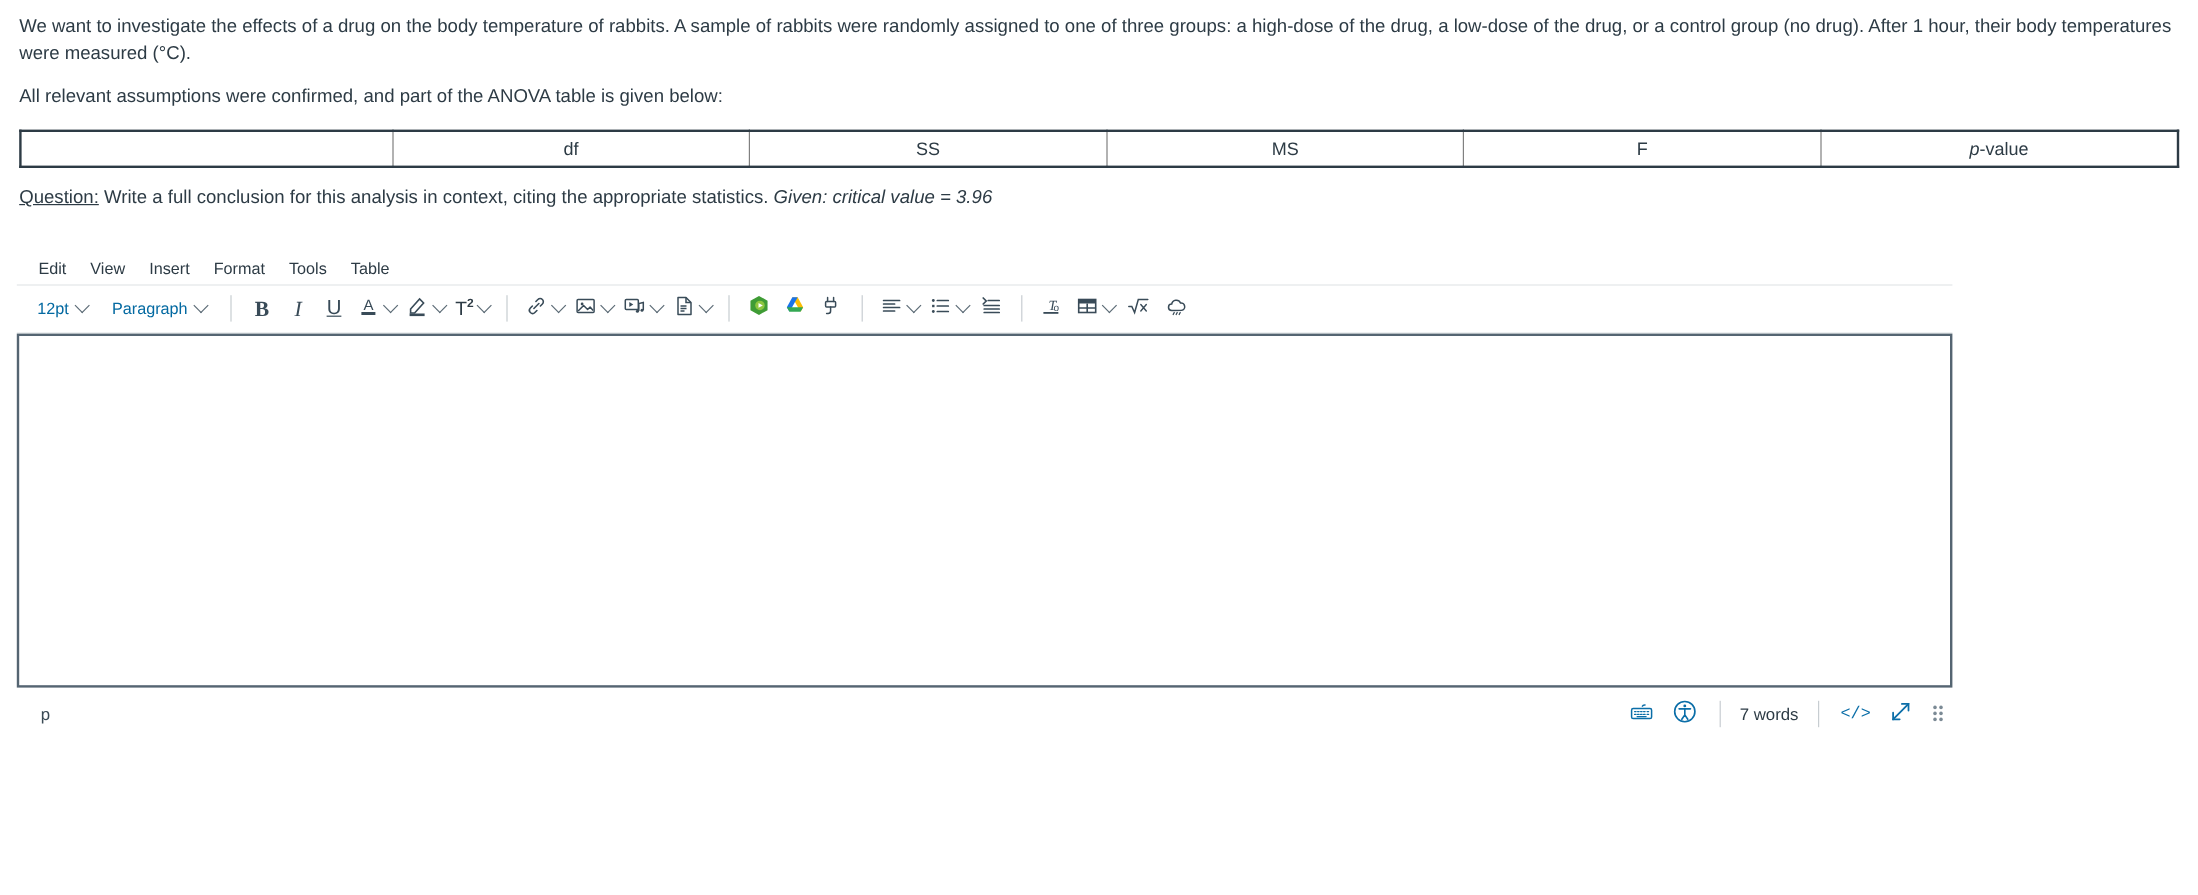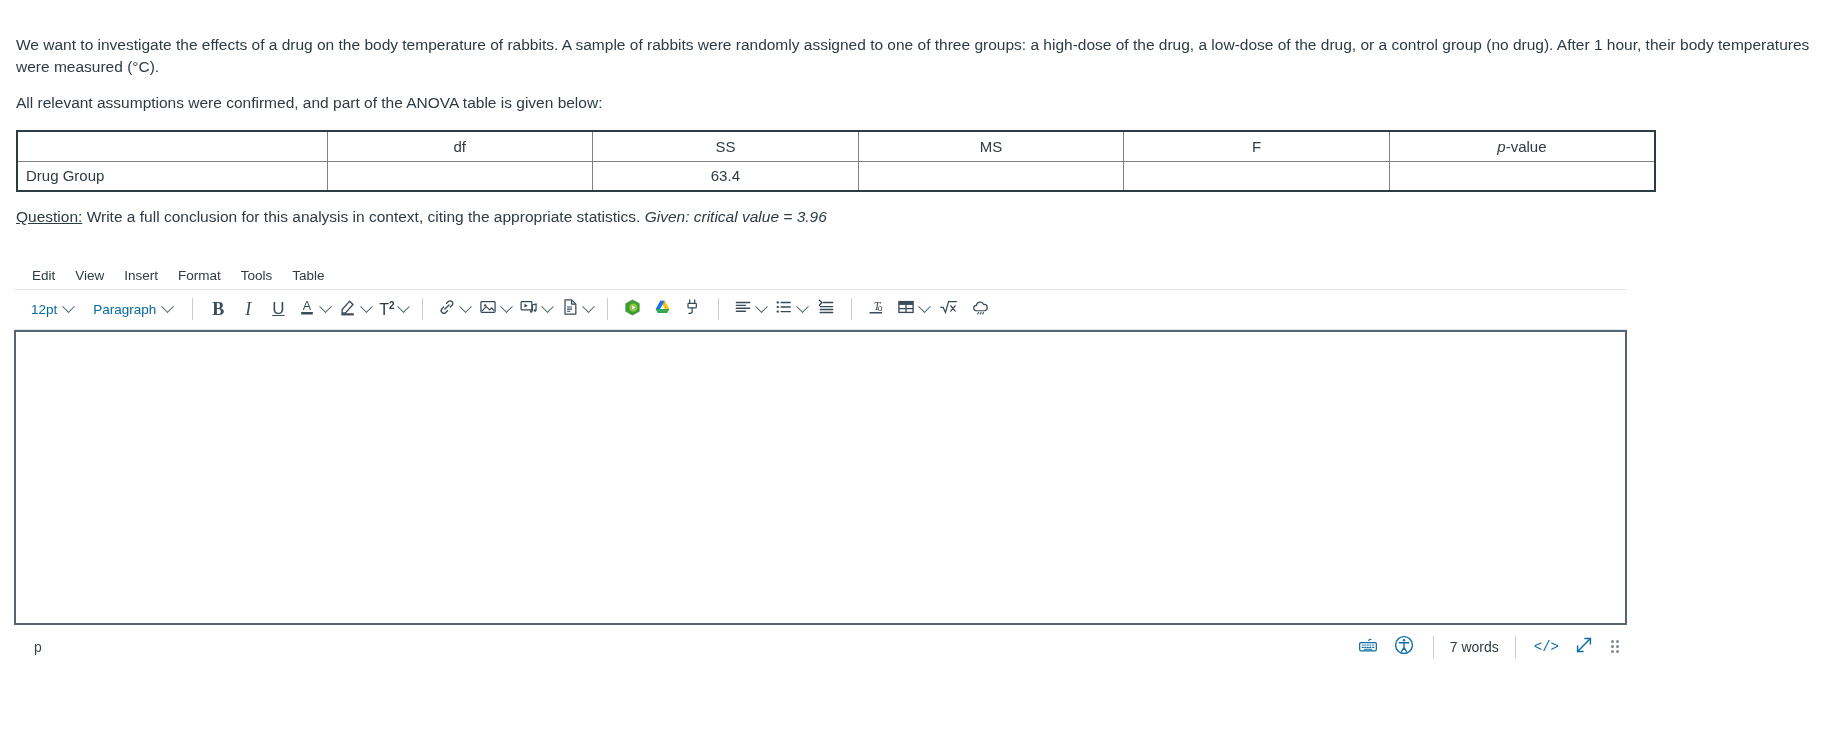--- a/index.html
+++ b/index.html
@@ -12,36 +12,35 @@
     width: 1832px;
     height: 746px;
     font-family: "Liberation Sans", sans-serif;
     color: #2d3b45;
     overflow: hidden;
   }
 
   
   .prompt {
     padding: 12px 16px 0 16px;
-    margin-top: 22px;
   }
   .prompt p {
     margin: 0 0 16px 0;
     font-size: 15.5px;
     line-height: 1.42;
     color: #2d3b45;
     max-width: 1810px;
   }
   .prompt p.tight { margin-bottom: 14px; }
 
   
   .anova-wrap { padding: 0 16px; }
   table.anova {
     border-collapse: collapse;
-    width: 1640px;
+    width: 1800px;
     table-layout: fixed;
     font-size: 15px;
     color: #2d3b45;
   }
   table.anova td, table.anova th {
     border: 1px solid #808080;
     height: 30px;
     padding: 2px 8px;
     font-weight: normal;
     vertical-align: middle;
@@ -205,28 +204,20 @@
 <div class="anova-wrap">
   <table class="anova">
     <tbody>
       <tr class="hdr">
         <td class="col-label"></td>
         <td>df</td>
         <td>SS</td>
         <td>MS</td>
         <td>F</td>
         <td><span class="pval-italic">p</span><span>-value</span></td>
-      </tr>
-      <tr>
-        <td class="lbl">Drug Group</td>
-        <td class="ctr"></td>
-        <td class="ctr">63.4</td>
-        <td class="ctr"></td>
-        <td class="ctr"></td>
-        <td class="ctr"></td>
       </tr>
     </tbody>
   </table>
 </div>
 
 <div class="question-line"><span class="question-label">Question:</span><span> Write a full conclusion for this analysis in context, citing the appropriate statistics. </span><span class="given">Given: critical value = 3.96</span></div>
 
 <div class="rce">
 
   <div class="rce-menubar">

